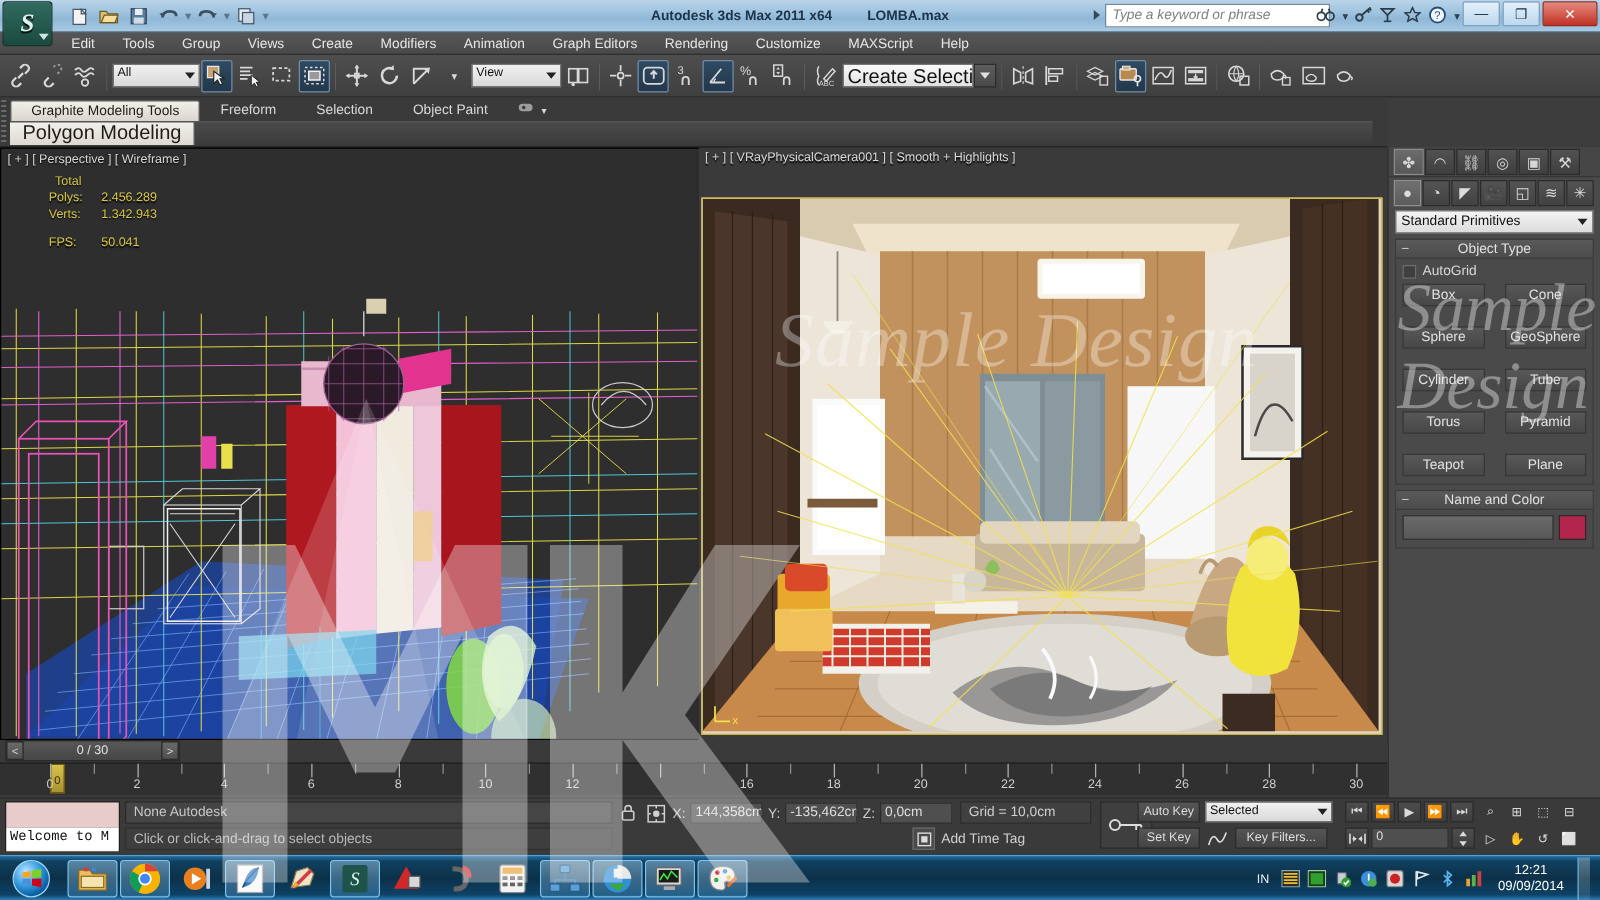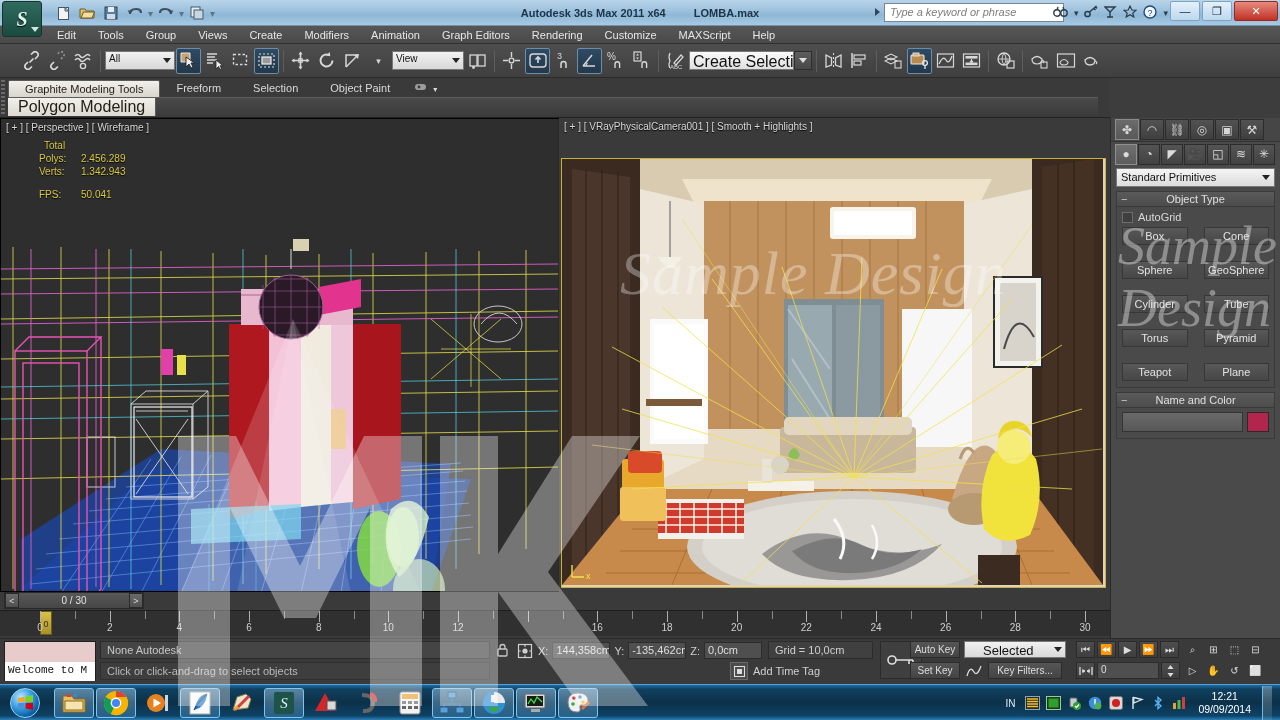--- a/index.html
+++ b/index.html
@@ -41,21 +41,21 @@
 
   
   .menubar { position:absolute; left:0; top:26px; width:1280px; height:18px;
     background:linear-gradient(180deg,#565656,#4a4a4a); display:flex; align-items:center;
     padding-left:46px; border-bottom:1px solid #2f2f2f;}
   .menubar .mi { color:#e6e6e6; font-size:11px; padding:0 11px; line-height:18px; white-space:nowrap;}
 
   
   .maintb { position:absolute; left:0; top:44px; width:1280px; height:34px;
      background:linear-gradient(180deg,#4e4e4e,#3f3f3f); border-bottom:1px solid #2b2b2b;
-     display:flex; align-items:center; padding-left:19px; gap:1px; }
+     display:flex; align-items:center; padding-left:4px; gap:1px; }
   .tbtn { width:25px; height:26px; display:flex; align-items:center; justify-content:center;
      color:#d8d8d8; font-size:14px; border:1px solid transparent; border-radius:2px; position:relative;}
   .tbtn.on { background:linear-gradient(180deg,#2e4a63,#23384b); border-color:#6d8ca6; }
   .tbtn svg { display:block; }
   .tsep { width:1px; height:22px; background:#2b2b2b; border-right:1px solid #5d5d5d; margin:0 3px;}
   .selfilter { width:70px; height:19px; background:linear-gradient(180deg,#f2f2f2,#d8d8d8);
      border:1px solid #777; font-size:10px; color:#111; padding:1px 3px; position:relative;}
   .selfilter .ar { position:absolute; right:3px; top:6px; width:0;height:0;
      border-left:4px solid transparent;border-right:4px solid transparent;border-top:5px solid #222;}
   .refcoord { width:72px; height:19px; background:linear-gradient(180deg,#f2f2f2,#d8d8d8);
@@ -176,21 +176,21 @@
   .addtimetag { position:absolute; left:730px; top:23px; height:18px; display:flex; align-items:center; gap:5px;}
   .addtimetag .tb { width:18px;height:18px;border:1px solid #6a6a6a;background:#4a4a4a;color:#ddd;
      display:flex;align-items:center;justify-content:center;font-size:10px;}
   .addtimetag .tx { color:#cfcfcf; font-size:11px; }
   .keybigbtn { position:absolute; left:880px; top:2px; width:42px; height:38px; background:#3f3f3f;
      border:1px solid #2b2b2b; display:flex; align-items:center; justify-content:center; color:#dedede; font-size:14px;}
   .animctl { position:absolute; left:910px; top:2px; height:40px; }
   .akbtn { position:absolute; width:50px; height:17px; background:linear-gradient(180deg,#555,#444);
      border:1px solid #2c2c2c; color:#ddd; font-size:10px; display:flex; align-items:center; justify-content:center;}
   .dropsel { position:absolute; width:102px; height:17px; background:linear-gradient(180deg,#f1f1f1,#d9d9d9);
-     border:1px solid #777; color:#111; font-size:13px; padding:1px 18px; }
+     border:1px solid #777; color:#111; font-size:10px; padding:1px 3px; }
   .dropsel .ar { position:absolute; right:3px; top:5px; width:0;height:0;
      border-left:4px solid transparent;border-right:4px solid transparent;border-top:5px solid #222;}
   .kfbtn { position:absolute; width:74px; height:17px; background:linear-gradient(180deg,#555,#444);
      border:1px solid #2c2c2c; color:#ddd; font-size:10px; display:flex; align-items:center; justify-content:center;}
   .pbbtn { width:19px; height:17px; display:flex;align-items:center;justify-content:center;
      color:#dcdcdc; font-size:10px; background:linear-gradient(180deg,#4d4d4d,#3e3e3e); border:1px solid #2b2b2b;}
   .framefld { width:62px; height:17px; background:#4f4f4f; border:1px solid #2c2c2c; color:#dedede;
      font-size:10px; padding:1px 3px; }
   .navbtn { width:19px; height:17px; display:flex;align-items:center;justify-content:center;
      color:#dcdcdc; font-size:10px; }

